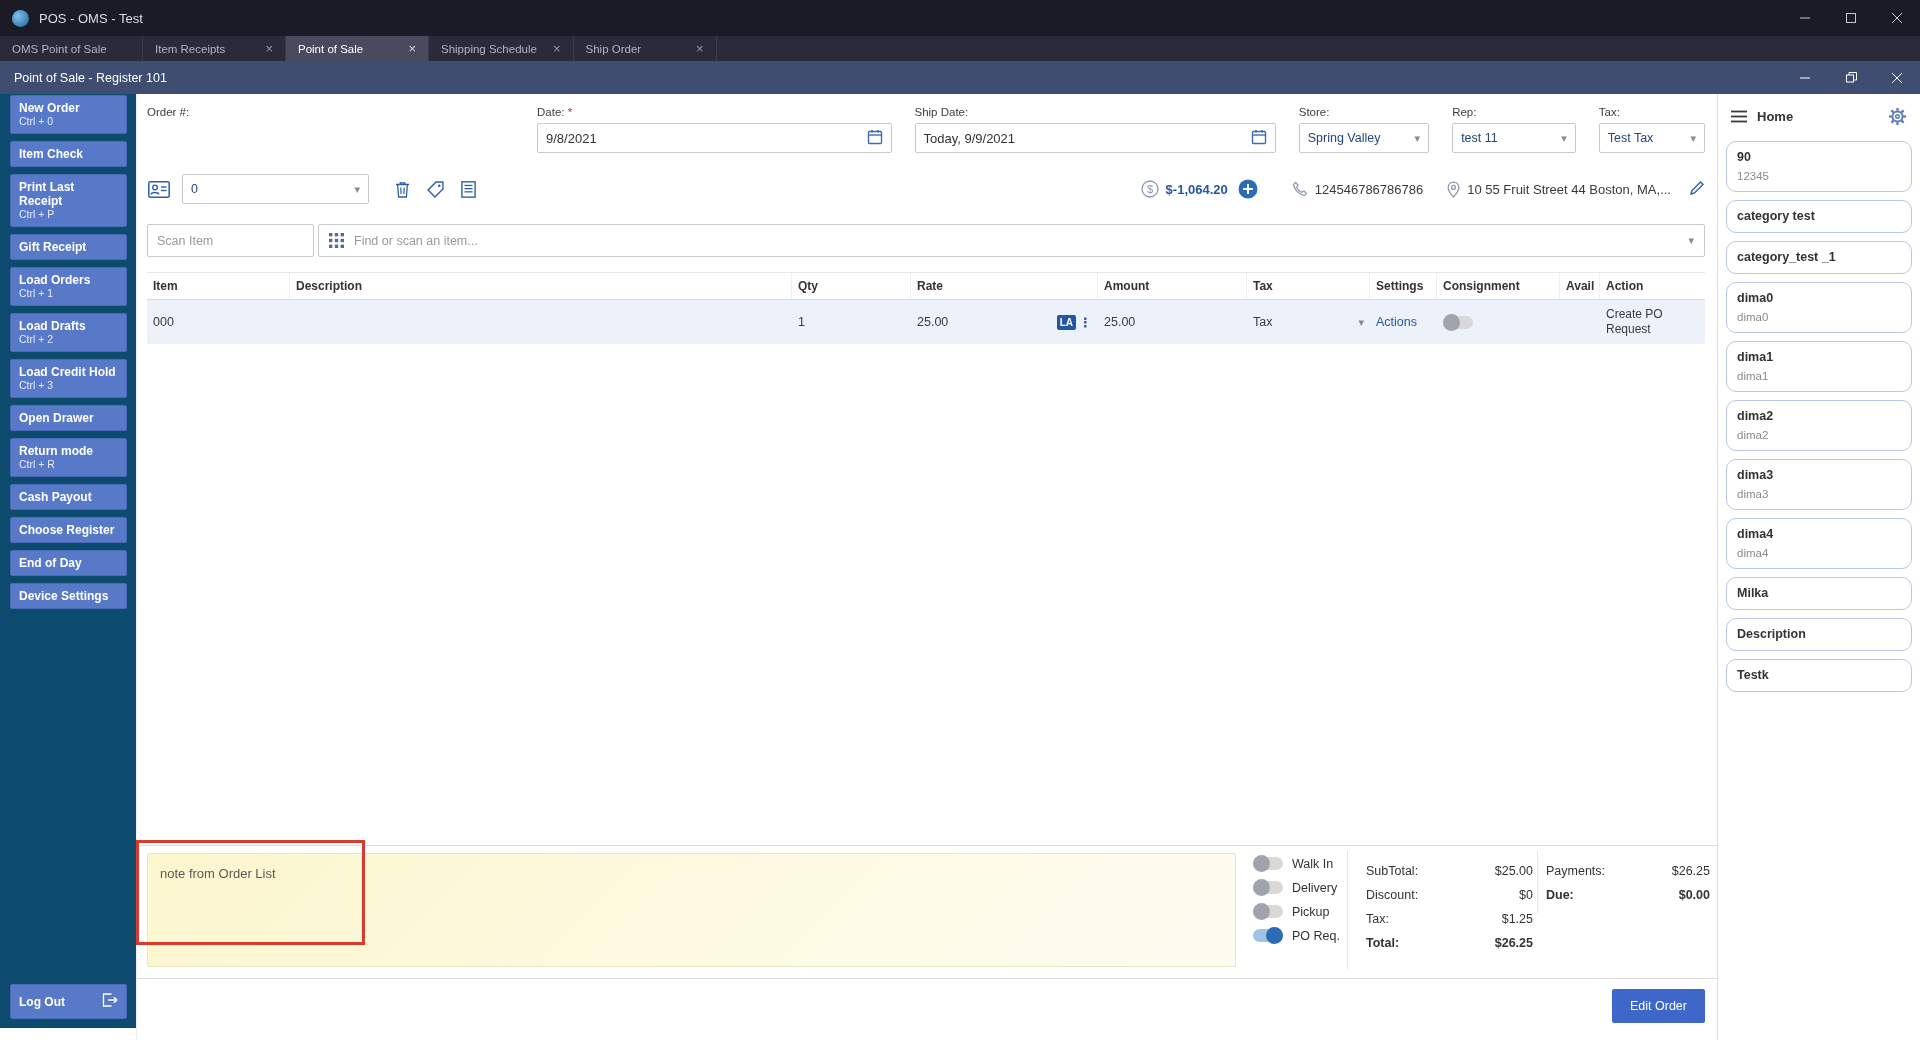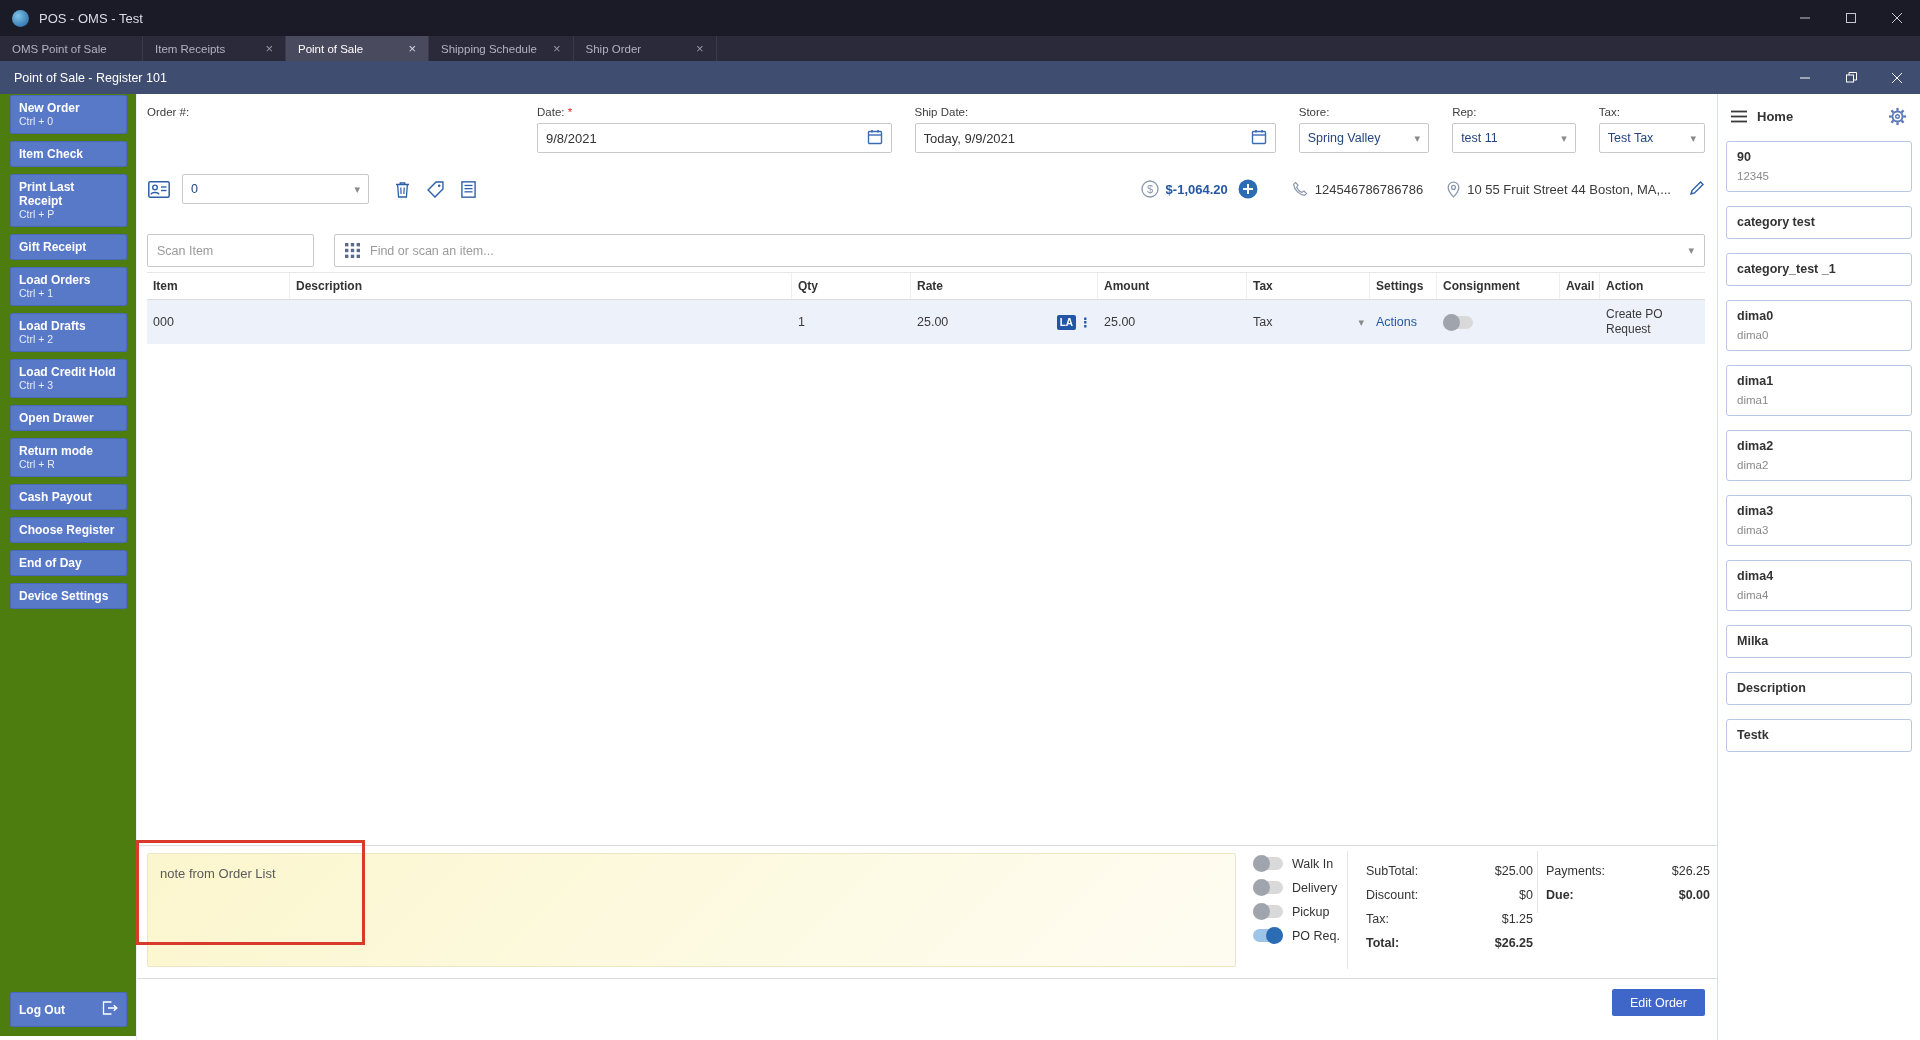--- a/index.html
+++ b/index.html
@@ -22,21 +22,21 @@
   .tab.active{background:#4a4a5e;color:#fff}
   .tab-close{margin-left:16px;color:#9898a8;font-size:13px;line-height:1;cursor:pointer}
   .tab.active .tab-close{color:#d8d8e2}
 
   
   .registerbar{position:absolute;top:61px;left:0;right:0;height:33px;background:#3e4d70;display:flex;align-items:center;color:#fff}
   .registerbar .rb-title{margin-left:14px;font-size:12.5px}
   .registerbar .win-btn{color:#fff}
 
   
-  .sidebar{position:absolute;top:94px;left:0;bottom:4px;width:136px;background:#4d7c0f;padding:1px 0 0 10px}
+  .sidebar{position:absolute;top:94px;left:0;bottom:12px;width:136px;background:#0c4a6e;padding:1px 0 0 10px}
   .side-btn{display:block;width:117px;background:#5878c8;color:#fff;border:1px solid #4a69b8;border-radius:2px;text-align:left;padding:5px 8px;margin-bottom:7px;cursor:pointer;font-family:inherit}
   .sb-label{display:block;font-size:12px;font-weight:700;line-height:14px}
   .sb-short{display:block;font-size:10.5px;line-height:13px;color:#e6ecf9}
   .sb-short:empty{display:none}
   .logout-btn{position:absolute;bottom:9px;left:10px;width:117px;display:flex;justify-content:space-between;align-items:center;background:#5878c8;color:#fff;border:1px solid #4a69b8;border-radius:2px;padding:8px 8px;font-size:12px;font-weight:700;cursor:pointer;font-family:inherit}
 
   
   .main{position:absolute;top:94px;left:136px;right:203px;bottom:0;background:#fff;border-left:1px solid #eceef3}
 
   .form-row{position:absolute;top:12px;left:10px;right:12px;display:flex;gap:23px}
@@ -58,21 +58,21 @@
   .cust-select .dd-value{color:#24457e}
   .tb-group{display:flex;align-items:center;gap:17px;margin-left:26px}
   .tb-right{margin-left:auto;display:flex;align-items:center}
   .muted-icon{color:#8a97ad;display:flex;align-items:center}
   .balance{color:#2456a6;font-weight:700;font-size:13px;margin:0 10px 0 7px}
   .plus-btn{display:flex;align-items:center;cursor:pointer}
   .phone-num,.address{font-size:13px;color:#3a3a3a;margin-left:7px}
   .gap30{width:34px}.gap24{width:24px}
   .pencil{color:#2d5fa8;margin-left:18px;cursor:pointer}
 
-  .search-row{position:absolute;top:140px;left:10px;right:12px;display:flex;gap:20px}
+  .search-row{position:absolute;top:130px;left:10px;right:12px;display:flex;gap:4px}
   .scan-input{width:167px;height:33px;border:1px solid #c9c9c9;border-radius:2px;padding:0 9px;font:12.5px "Liberation Sans","DejaVu Sans",sans-serif;color:#333;outline:none}
   .find-box{flex:1;height:33px;border:1px solid #c9c9c9;border-radius:2px;display:flex;align-items:center;padding:0 10px}
   .grid-icon{color:#5b6b8c;margin-right:10px;display:flex;cursor:pointer}
   .find-box input{flex:1;border:none;outline:none;font:12.5px "Liberation Sans","DejaVu Sans",sans-serif;color:#555;background:transparent}
   .find-box .chev{cursor:pointer}
 
   
   .items-table{position:absolute;top:178px;left:10px;right:12px}
   .tgrid{display:grid;grid-template-columns:143px 502px 119px 187px 149px 123px 67px 123px 40px 1fr}
   .t-header{border-top:1px solid #e6e6e6;border-bottom:1px solid #dcdcdc;height:28px}
@@ -98,28 +98,28 @@
   .note-area{position:absolute;left:10px;top:759px;width:1089px;height:114px;background:linear-gradient(135deg,#fbf6cd 0%,#fdfae2 55%,#fefcf2 100%);border:1px solid #ece6c4;border-radius:2px;padding:12px;font:13px "Liberation Sans","DejaVu Sans",sans-serif;color:#5a5a5a;resize:none;outline:none}
   .fulfill{position:absolute;left:1116px;top:761px;display:flex;flex-direction:column;gap:7px}
   .f-opt{display:flex;align-items:center;gap:9px;font-size:12.5px;color:#333;height:17px}
   .vdiv1{position:absolute;left:1210px;top:757px;height:118px;border-left:1px solid #e4e4e4}
   .vdiv2{position:absolute;left:1400px;top:757px;height:62px;border-left:1px solid #e4e4e4}
   .totals{position:absolute;left:1229px;top:770px;width:167px}
   .payments{position:absolute;left:1409px;top:770px;width:164px}
   .tot-row{display:flex;justify-content:space-between;font-size:12.5px;margin-bottom:10px;color:#333}
   .tot-row.bold{font-weight:700}
   .footer-sep{position:absolute;left:0;right:0;top:884px;border-top:1px solid #ddd}
-  .edit-order-btn{position:absolute;top:895px;right:12px;width:93px;height:27px;background:#3f66c9;color:#fff;border:none;border-radius:2px;font:12.5px "Liberation Sans","DejaVu Sans",sans-serif;cursor:pointer}
+  .edit-order-btn{position:absolute;top:895px;right:12px;width:93px;height:34px;background:#3f66c9;color:#fff;border:none;border-radius:2px;font:12.5px "Liberation Sans","DejaVu Sans",sans-serif;cursor:pointer}
 
   
   .rightpanel{position:absolute;top:94px;right:0;bottom:0;width:203px;background:#fff;border-left:1px solid #d9dee8;padding:13px 8px 0 8px}
   .rp-header{display:flex;align-items:center;margin:0 5px 15px 5px}
   .rp-home{font-size:13px;font-weight:700;color:#333;margin-left:10px}
   .rp-gear{margin-left:auto;display:flex;cursor:pointer}
-  .rp-card{border:1px solid #b7c7e4;border-radius:3px;padding:8px 10px;margin-bottom:14px;background:#fff;cursor:pointer}
+  .rp-card{border:1px solid #b7c7e4;border-radius:10px;padding:8px 10px;margin-bottom:8px;background:#fff;cursor:pointer}
   .rp-title{font-size:12.5px;font-weight:700;color:#333;line-height:15px}
   .rp-sub{font-size:11.5px;color:#8a8a8a;line-height:14px;margin-top:4px}
   .rp-sub:empty{display:none}
   .hamburger{display:flex;cursor:pointer}
 
   
   .annotation{position:absolute;left:136px;top:840px;width:229px;height:105px;border:3px solid #d93a2b;z-index:50;pointer-events:none}
 </style>
 </head>
 <body>

